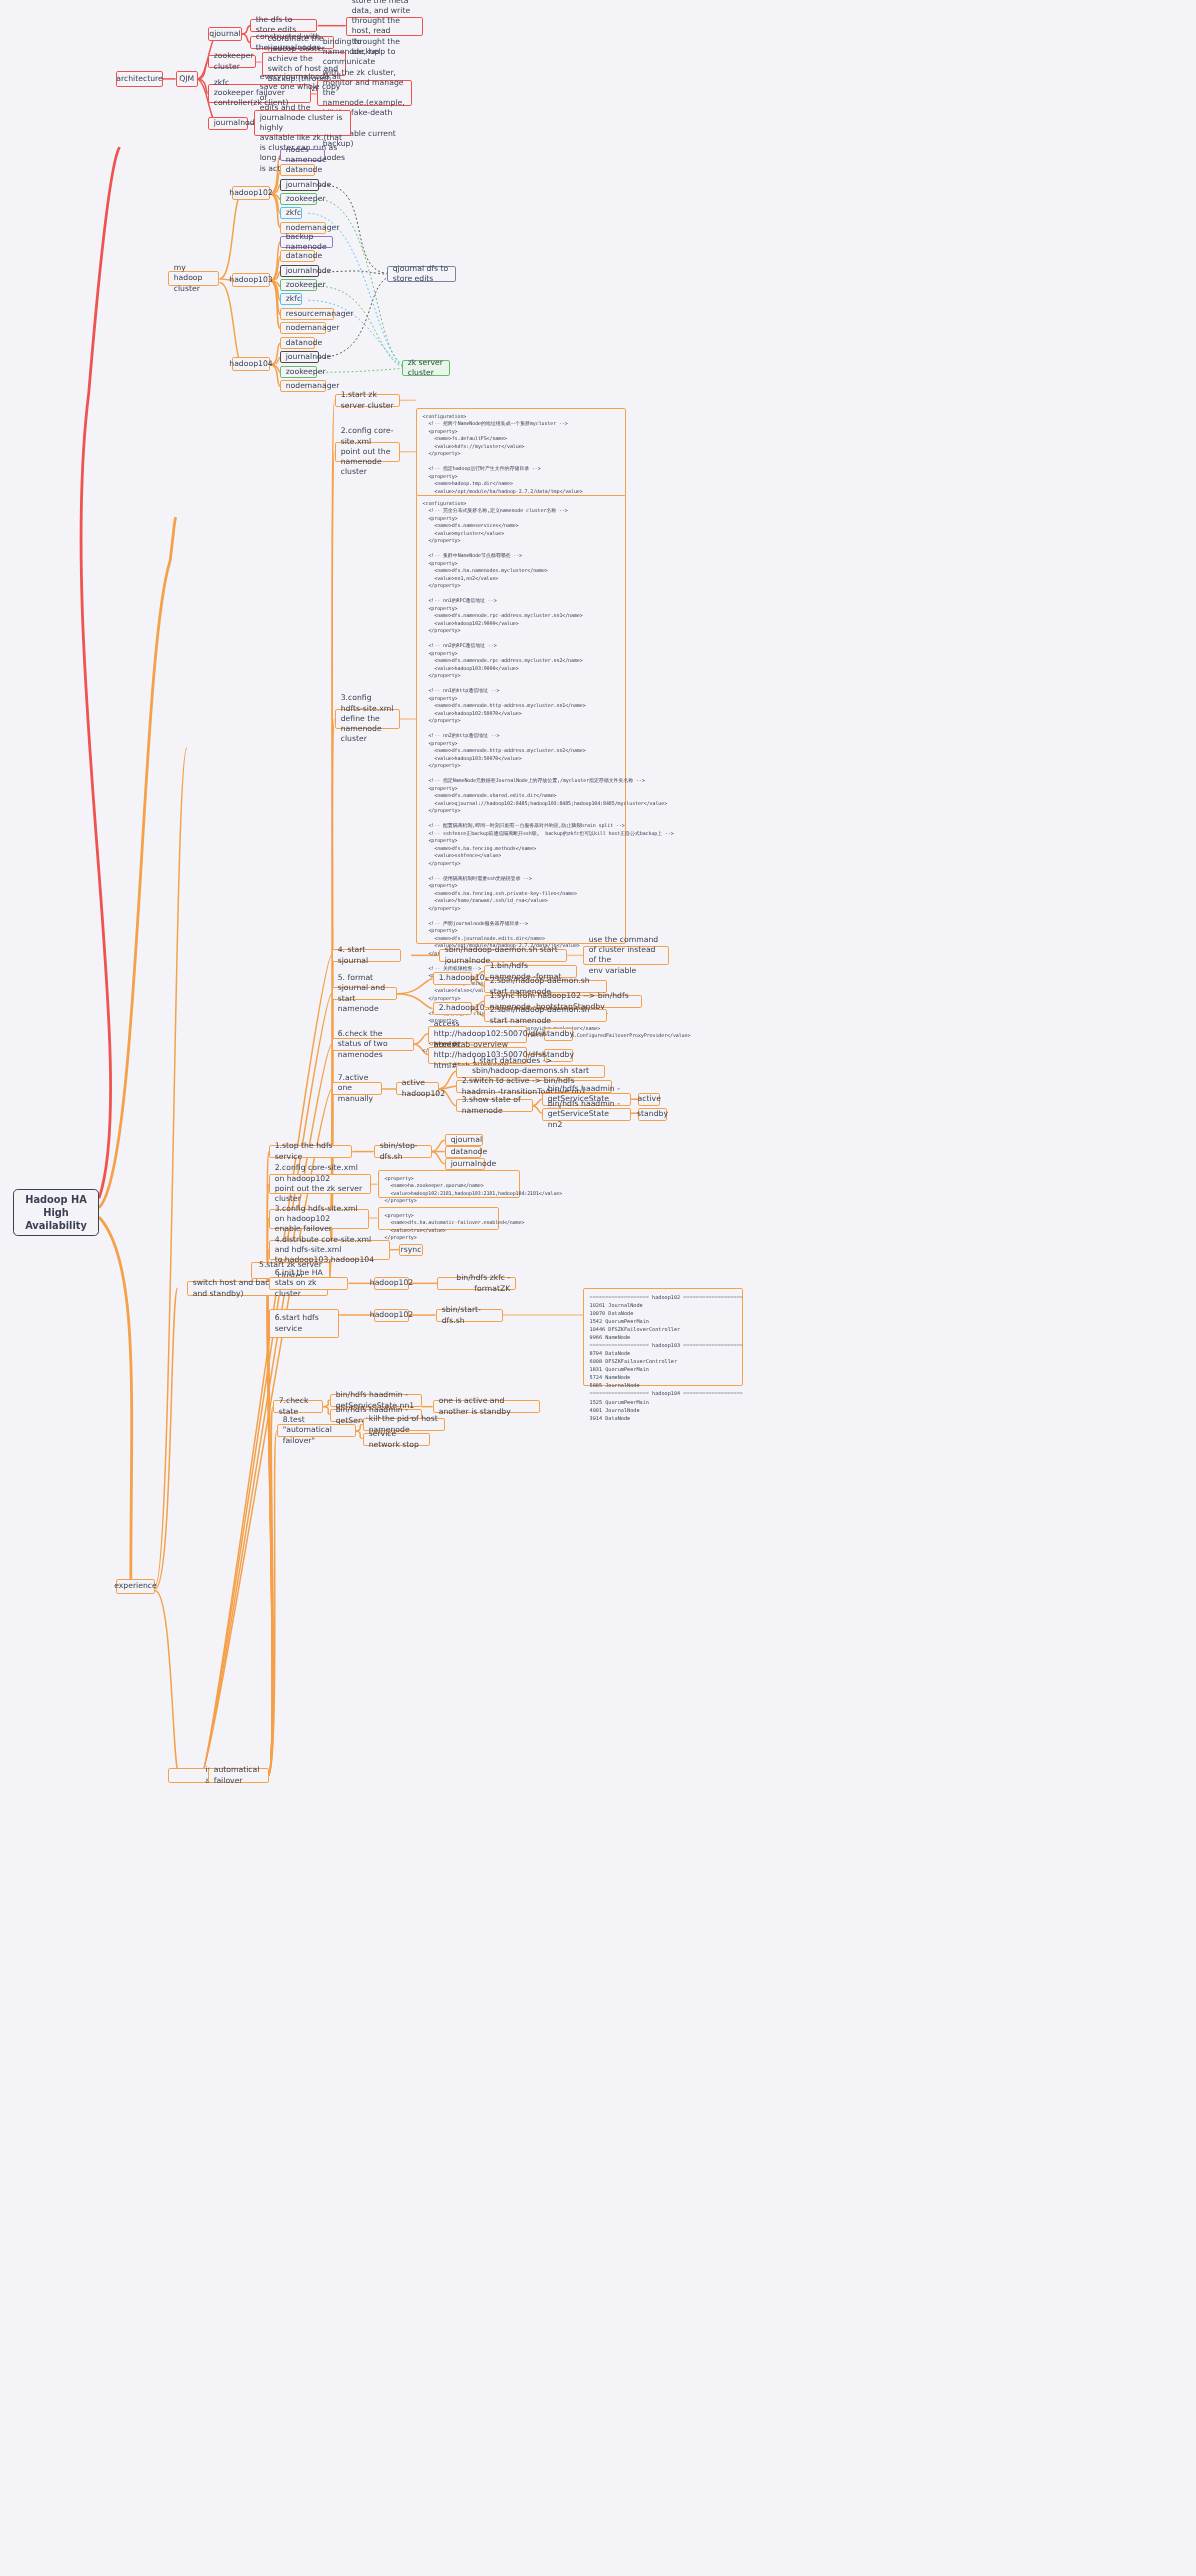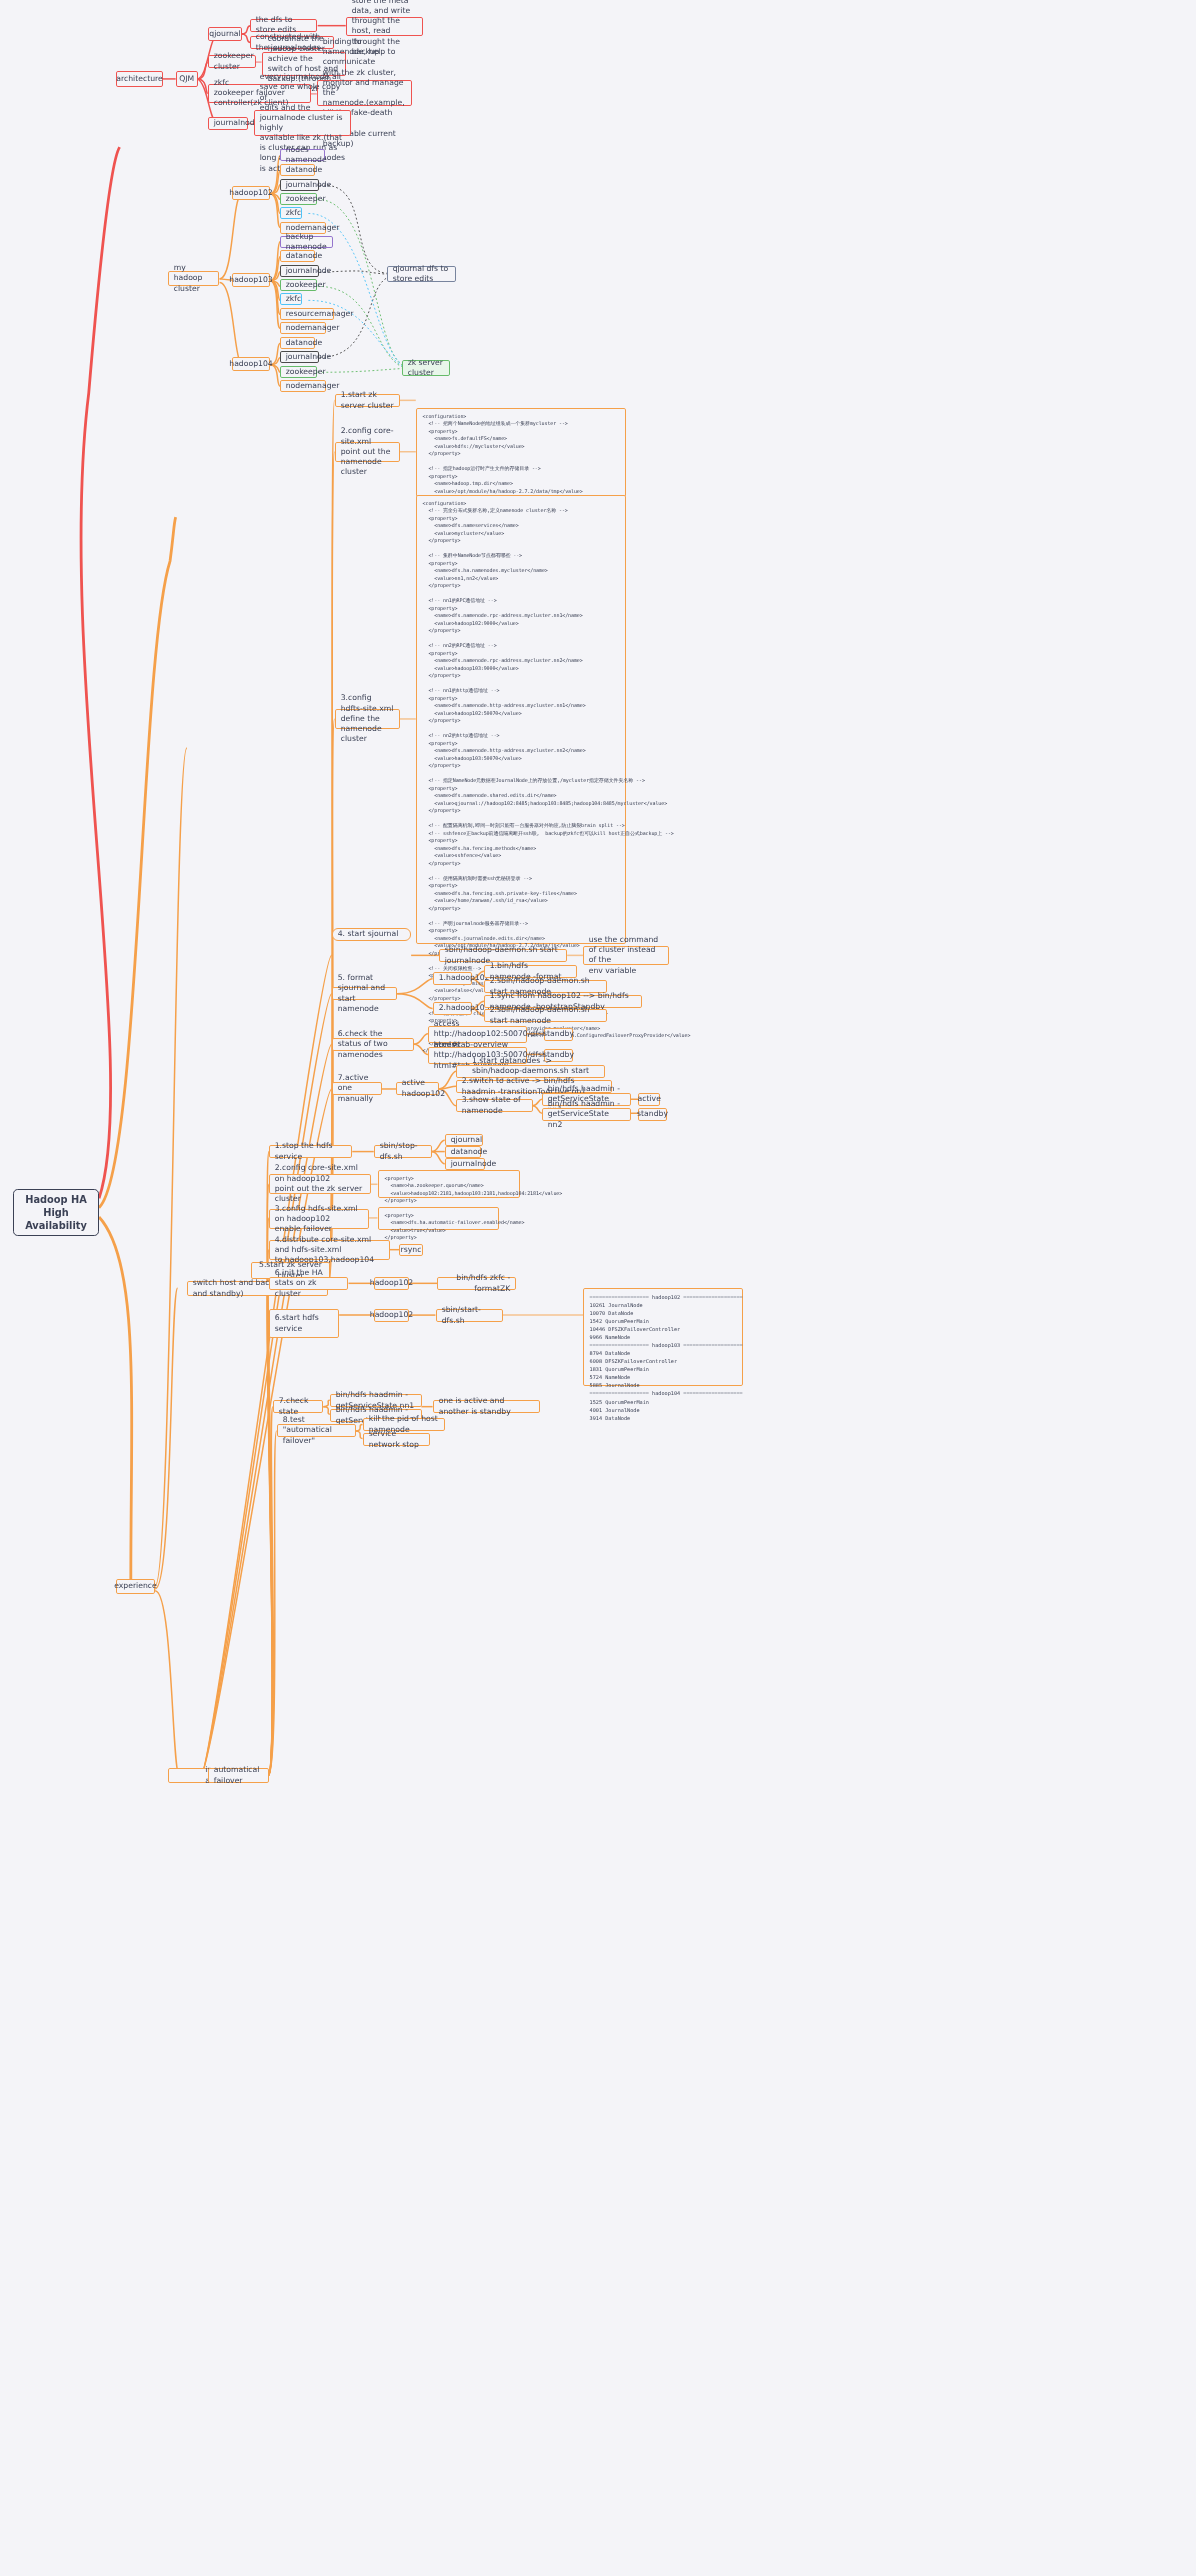--- a/index.html
+++ b/index.html
@@ -340,21 +340,21 @@
 
   &lt;!-- 访问代理类: client,mycluster,active配置失败自动切换实现方式--&gt;
   &lt;property&gt;
     &lt;name&gt;dfs.client.failover.proxy.provider.mycluster&lt;/name&gt;
     &lt;value&gt;org.apache.hadoop.hdfs.server.namenode.ha.ConfiguredFailoverProxyProvider&lt;/value&gt;
   &lt;/property&gt;
 &lt;/configuration&gt;</div>
 
 <div class="node orange ctr" style="left:168px;top:1768px;width:33px;height:15px;padding-left:48px;">in action</div>
 
-<div class="node orange" style="left:332px;top:928px;width:79px;height:13px;border-radius:6px;">4. start sjournal</div>
+<div class="node orange" style="left:332px;top:949px;width:69px;height:13px;">4. start sjournal</div>
 <div class="node orange ctr" style="left:439px;top:949px;width:128px;height:13px;">sbin/hadoop-daemon.sh start journalnode</div>
 <div class="node orange" style="left:583px;top:946px;width:86px;height:18.7px;">use the command of cluster instead of the
 env variable</div>
 
 <div class="node orange" style="left:332px;top:987px;width:65px;height:13px;">5. format sjournal and start namenode</div>
 <div class="node orange" style="left:433px;top:972px;width:39px;height:13px;">1.hadoop102</div>
 <div class="node orange" style="left:484px;top:965px;width:93px;height:13px;">1.bin/hdfs namenode -format</div>
 <div class="node orange" style="left:484px;top:980px;width:123px;height:13px;">2.sbin/hadoop-daemon.sh start namenode</div>
 <div class="node orange" style="left:433px;top:1002px;width:39px;height:13px;">2.hadoop103</div>
 <div class="node orange" style="left:484px;top:995px;width:158px;height:13px;">1.sync from hadoop102 --&gt; bin/hdfs namenode -bootstrapStandby</div>

